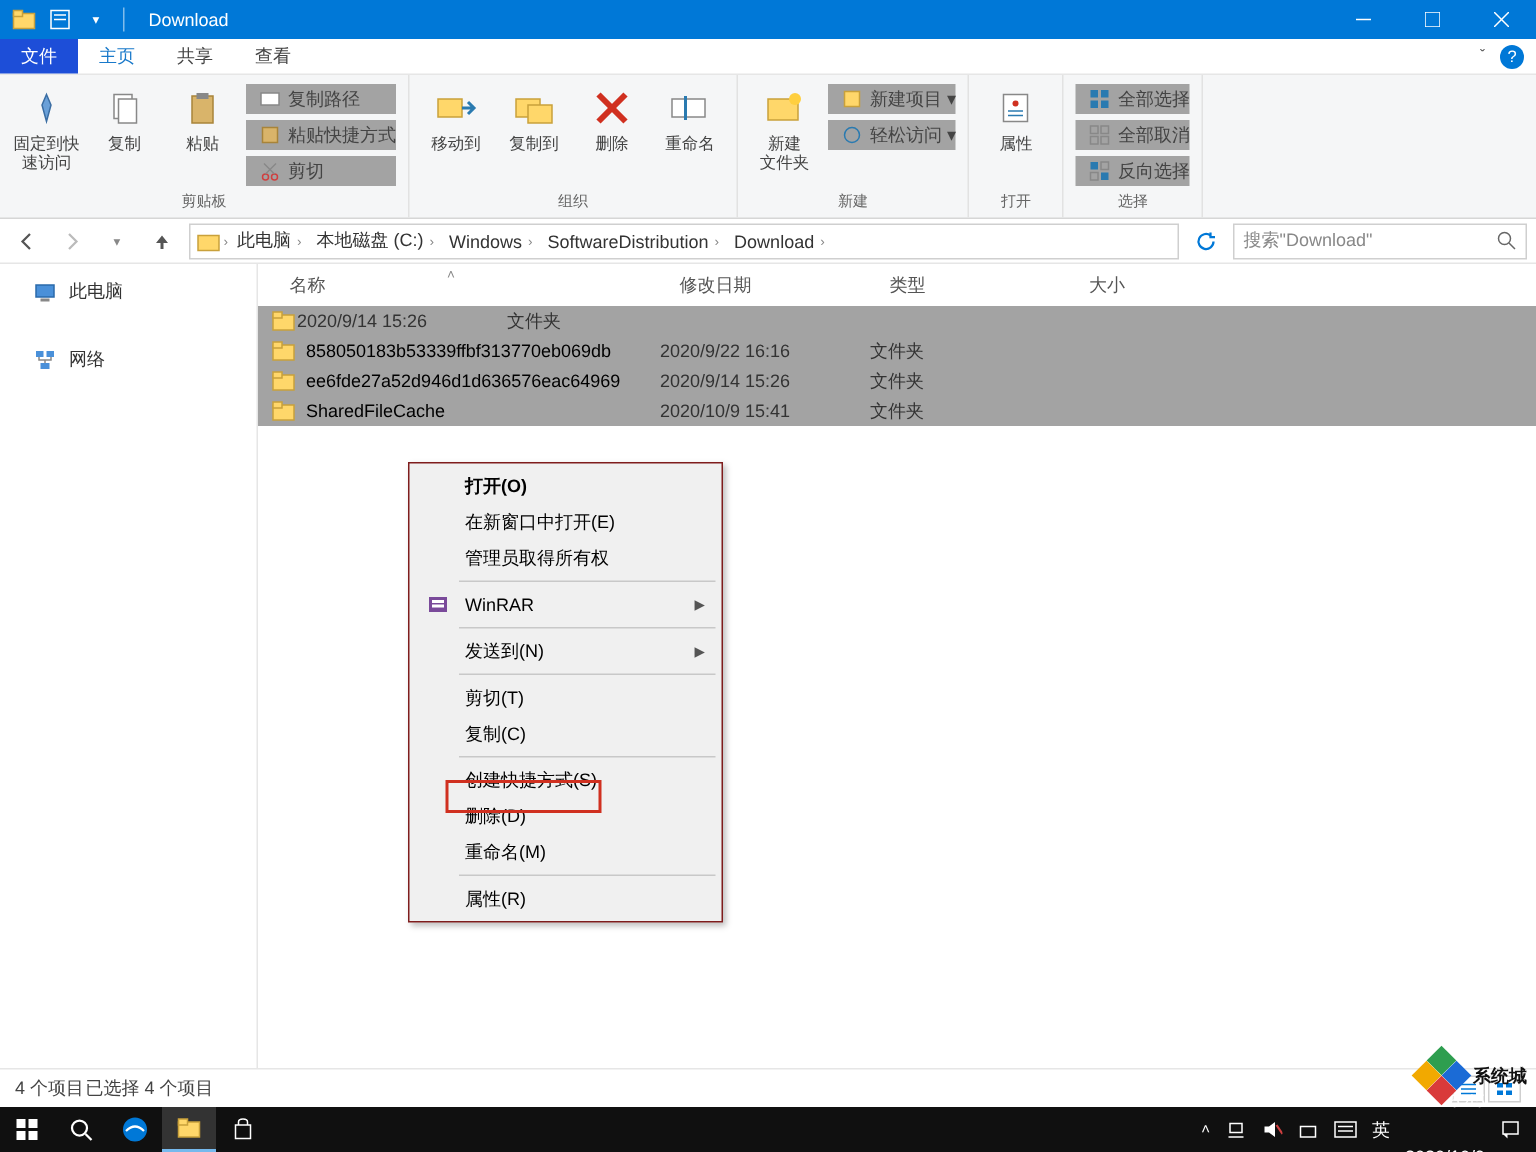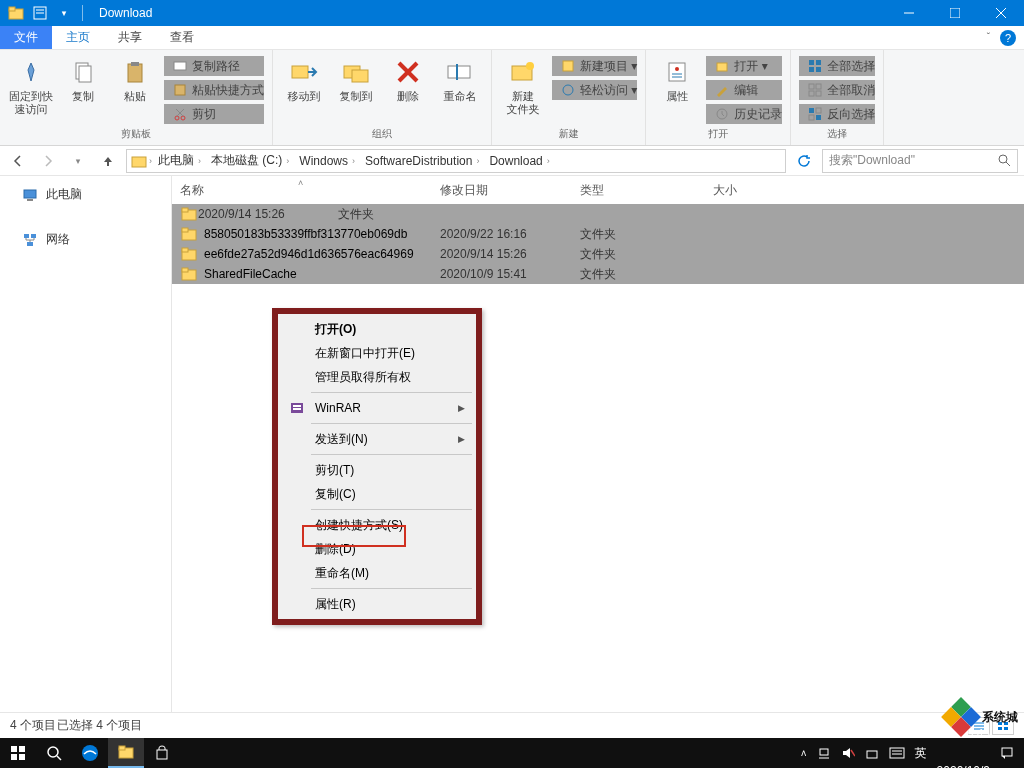--- a/index.html
+++ b/index.html
@@ -7,21 +7,21 @@
 
 .titlebar { height:26px; background:#0078d7; color:#fff; display:flex; align-items:center; }
 .titlebar .qat { display:flex; align-items:center; gap:4px; padding-left:6px; }
 .titlebar .qat .tb-icon { width:20px; height:20px; display:flex; align-items:center; justify-content:center; }
 .titlebar .title { margin-left:12px; }
 .titlebar .win-controls { margin-left:auto; display:flex; }
 .titlebar .win-btn { width:46px; height:26px; display:flex; align-items:center; justify-content:center; color:#fff; }
 
 .menubar { height:24px; background:#fff; display:flex; align-items:stretch; border-bottom:1px solid #e6e6e6; }
 .menubar .tab { padding:0 14px; display:flex; align-items:center; color:#444; }
-.menubar .tab.file { background:#3b82f6; color:#fff; }
+.menubar .tab.file { background:#1d4ed8; color:#fff; }
 .menubar .tab.active { color:#1979ca; }
 .menubar .help { margin-left:auto; display:flex; align-items:center; gap:10px; padding-right:8px; color:#555; }
 
 .ribbon { height:96px; background:#f5f6f7; display:flex; border-bottom:1px solid #d6d6d6; }
 .ribbon .group { display:flex; flex-direction:column; align-items:center; border-right:1px solid #e2e2e2; padding:4px 8px 0; }
 .ribbon .group .body { display:flex; align-items:flex-start; gap:6px; flex:1; }
 .ribbon .group .label { font-size:10px; color:#666; padding:2px 0 4px; }
 .ribbon .big { width:46px; display:flex; flex-direction:column; align-items:center; gap:2px; padding-top:2px; }
 .ribbon .big .ic { width:32px; height:32px; display:flex; align-items:center; justify-content:center; }
 .ribbon .big span { font-size:11px; color:#444; text-align:center; line-height:1.2; }
@@ -38,33 +38,33 @@
 .navbar .search { flex:1; height:24px; border:1px solid #cfcfcf; padding:0 6px; color:#888; display:flex; align-items:center; }
 .navbar .search .mag { margin-left:auto; color:#666; }
 
 .content { display:flex; height:536px; }
 .sidebar { width:172px; border-right:1px solid #e6e6e6; padding-top:6px; }
 .sidebar .item { display:flex; align-items:center; gap:8px; padding:4px 0 4px 22px; color:#333; }
 .sidebar .item .ic { width:16px; height:16px; display:flex; align-items:center; justify-content:center; }
 
 .fileview { flex:1; position:relative; }
 .cols { display:flex; height:28px; align-items:center; color:#555; padding-left:8px; }
-.cols .col-name { width:260px; }
+.cols .col-name { width:260px;margin-left:13px; }
 .cols .col-date { width:140px; }
 .cols .col-type { width:110px; }
 .cols .col-size { width:70px;text-align:center; }
 .sort-ind { position:absolute; left:126px; top:2px; color:#888; font-size:9px; }
 .rows { }
 .row { display:flex; align-items:center; height:20px; padding-left:8px; background:#a3a3a3; }
 .row .ic { width:18px; height:16px; display:flex; align-items:center; justify-content:center; }
 .row .c-name { width:242px; padding-left:6px; color:#000; overflow:hidden; white-space:nowrap; }
 .row .c-date { width:140px; color:#333; }
 .row .c-type { width:110px; color:#333; }
 
-.ctxmenu { position:absolute; left:272px; top:308px; width:210px; background:#f0f0f0; border:6px solid #7f1d1d; box-shadow:2px 2px 4px rgba(0,0,0,.25); padding:3px; }
+.ctxmenu { position:absolute; left:272px; top:308px; width:210px; background:#f0f0f0; border:1px solid #7f1d1d; box-shadow:2px 2px 4px rgba(0,0,0,.25); padding:3px; }
 .ctxmenu .mi { display:flex; align-items:center; height:24px; padding-left:34px; position:relative; color:#000; }
 .ctxmenu .mi.bold { font-weight:bold; }
 .ctxmenu .mi .arrow { position:absolute; right:8px; font-size:9px; color:#555; }
 .ctxmenu .mi .lic { position:absolute; left:8px; width:16px; height:16px; display:flex; align-items:center; justify-content:center; }
 .ctxmenu .sep { height:1px; background:#c8c8c8; margin:3px 1px 3px 30px; }
 .ctxmenu .hl { position:absolute; border:2px solid #d03020; pointer-events:none; }
 
 .statusbar { height:26px; border-top:1px solid #e6e6e6; display:flex; align-items:center; padding:0 10px; gap:1px; color:#444; font-size:12px; }
 .statusbar .viewbtns { margin-left:auto; display:flex; gap:2px; }
 .statusbar .vb { width:22px; height:18px; border:1px solid #cfcfcf; background:#fff; display:flex; align-items:center; justify-content:center; color:#0078d7; }
@@ -280,47 +280,20 @@
           <div class="ic">
             <svg width="24" height="24">
               <rect x="4" y="3" width="16" height="18" fill="#fff" stroke="#888"></rect>
               <circle cx="12" cy="9" r="2" fill="#d03020"></circle>
               <line x1="7" y1="14" x2="17" y2="14" stroke="#2a7ab0"></line>
               <line x1="7" y1="17" x2="17" y2="17" stroke="#2a7ab0"></line>
             </svg>
           </div>
           <span>属性</span>
         </div>
-      <div class="stack">
-        <div class="row">
-            <div class="ic">
-              <svg width="14" height="14">
-                <rect x="2" y="4" width="10" height="8" fill="#ffd76a" stroke="#c9a13b"></rect>
-              </svg>
-            </div>
-            <span>打开 ▾</span>
-          </div>
-        <div class="row">
-            <div class="ic">
-              <svg width="14" height="14">
-                <path d="M2 12 L10 4 L12 6 L4 14 Z" fill="#c9a13b"></path>
-              </svg>
-            </div>
-            <span>编辑</span>
-          </div>
-        <div class="row">
-            <div class="ic">
-              <svg width="14" height="14">
-                <circle cx="7" cy="7" r="5" fill="none" stroke="#888"></circle>
-                <path d="M7 4 L7 7 L9 9" stroke="#888" fill="none"></path>
-              </svg>
-            </div>
-            <span>历史记录</span>
-          </div>
-      </div>
     </div>
     <div class="label">打开</div>
   </div>
 
   <div class="group">
     <div class="body">
       <div class="stack">
         <div class="row">
             <div class="ic">
               <svg width="14" height="14">

